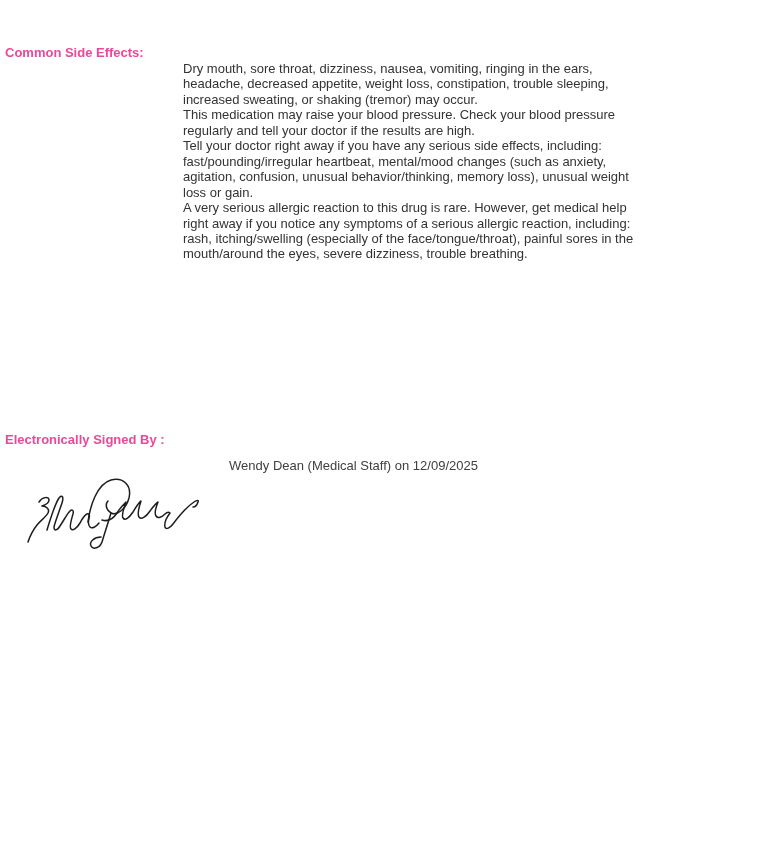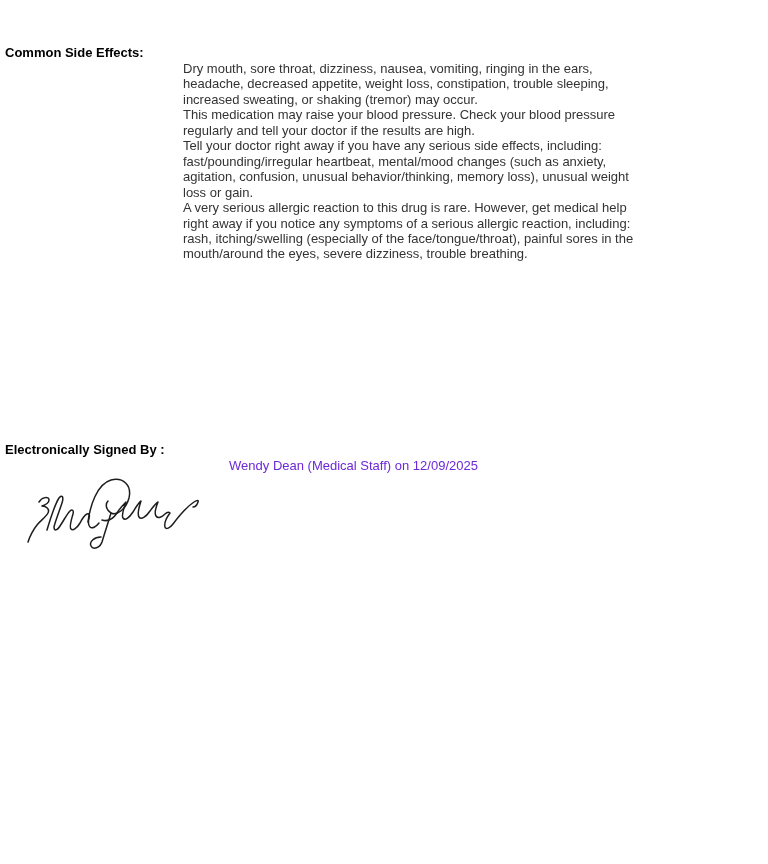--- a/index.html
+++ b/index.html
@@ -13,26 +13,26 @@
     height: 864px;
     background: #ffffff;
     font-family: "Liberation Sans", sans-serif;
     overflow: hidden;
   }
   .field-label {
     position: absolute;
     left: 5px;
     font-size: 13px;
     font-weight: bold;
-    color: #000000;
+    color: #ec4899;
     letter-spacing: 0px;
     white-space: nowrap;
   }
   .label-side-effects { top: 45px; }
-  .label-signed-by { top: 432px; margin-top: 10px; }
+  .label-signed-by { top: 432px; }
   .body-col {
     position: absolute;
     left: 183px;
     top: 43px;
     width: 540px;
     font-size: 13px;
     line-height: 15.45px;
     color: #333333;
     margin-top: 18px;
   }
@@ -40,21 +40,21 @@
     margin: 0;
     white-space: pre-line;
   }
   .signer-line {
     position: absolute;
     left: 0;
     top: 458px;
     width: 707px;
     text-align: center;
     font-size: 13px;
-    color: #6d28d9;
+    color: #404040;
   }
   .signature-wrap {
     position: absolute;
     left: 24px;
     top: 476px;
     width: 180px;
     height: 78px;
   }
   .signature-wrap svg {
     display: block;

